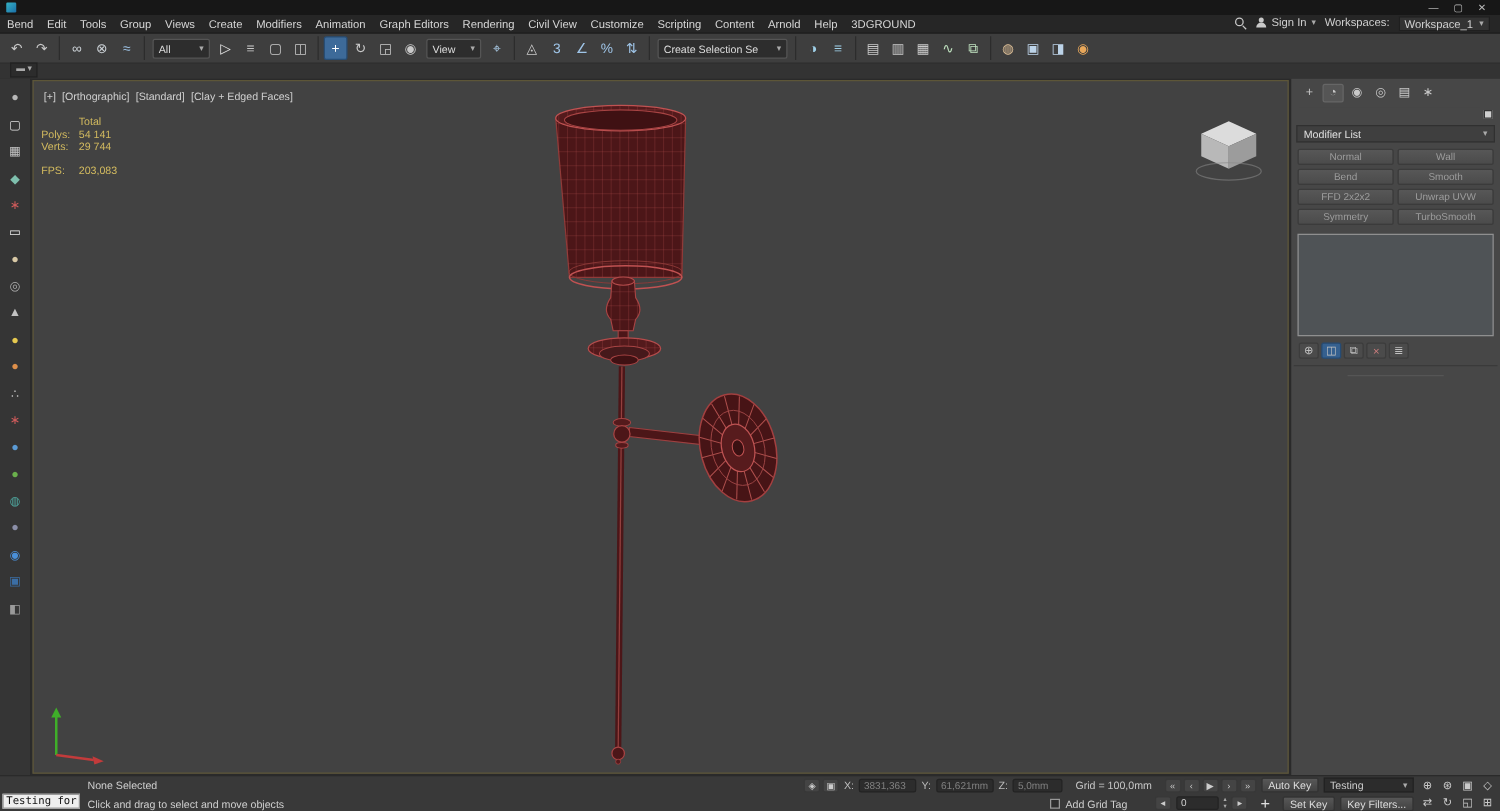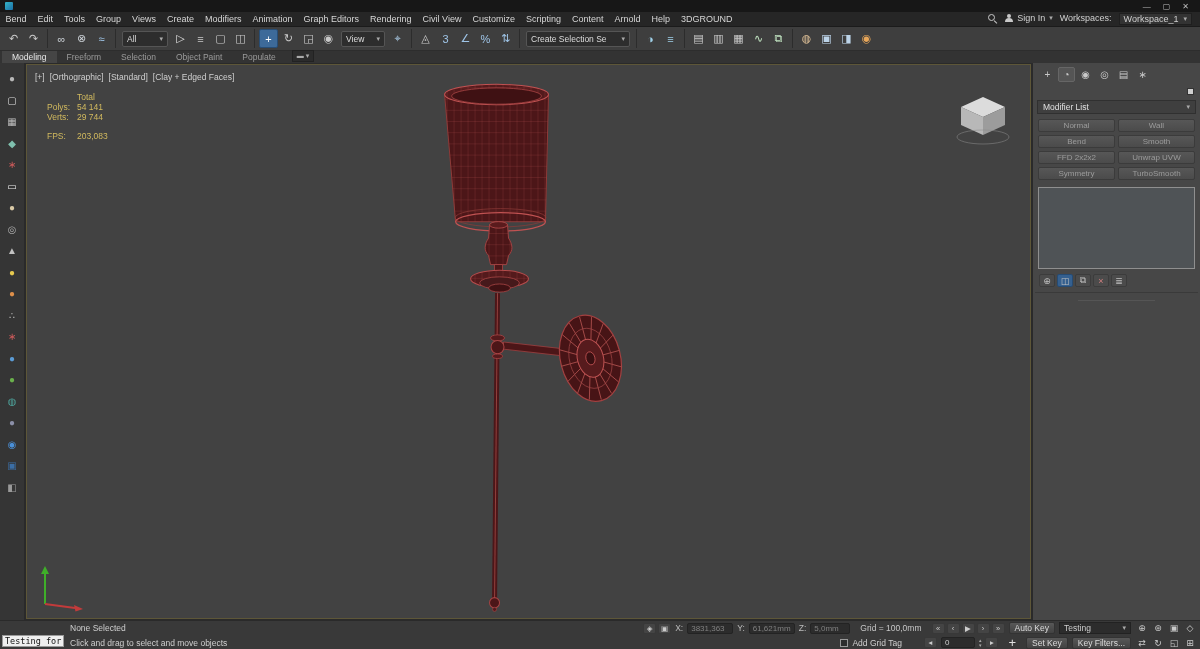--- a/index.html
+++ b/index.html
@@ -44,21 +44,21 @@
   .ribbon-panel .rp-label{color:#b8b8b8;font-size:8.5px;padding-left:8px}
   .ribbon-panel .dd-caret{margin-left:5px}
 
   
   .body{flex:1;display:flex;min-height:0}
   .left-toolbar{width:25px;background:#353535;border-right:1px solid #2a2a2a;display:flex;flex-direction:column;align-items:center;padding-top:8px;gap:6.5px;flex:0 0 auto;overflow:hidden}
   .lt-icon{width:15px;height:15px;display:flex;align-items:center;justify-content:center;font-size:10px;flex:0 0 auto}
 
   .viewport{flex:1;position:relative;background:#424242;border:1px solid #5d5638;margin:1px;overflow:hidden}
   .vp-label{position:absolute;left:8px;top:7px;display:flex;gap:5px;font-size:8.5px;color:#d0d0d0;z-index:3}
-  .vp-stats{position:absolute;left:20px;top:27px;z-index:3}
+  .vp-stats{position:absolute;left:6px;top:27px;z-index:3}
   .stat-row{display:flex;font-size:8.5px;color:#d2ba5f;line-height:10px}
   .stat-row .stat-label{width:30px}
   .stat-row:last-child{margin-top:9px}
   .model-svg{position:absolute;inset:0;width:100%;height:100%}
   .viewcube-svg{position:absolute;right:12px;top:20px;z-index:2}
   .axis-svg{position:absolute;left:4px;bottom:4px;z-index:2}
 
   
   .cmd-panel{width:168px;background:#474747;border-left:1px solid #2a2a2a;display:flex;flex-direction:column;flex:0 0 auto}
   .cp-tabs{display:flex;align-items:center;gap:2px;padding:4px 4px 2px 6px}
@@ -192,27 +192,20 @@
       <span class="tb-icon" style="color: rgb(191, 225, 191);">∿</span>
       <span class="tb-icon" style="color: rgb(191, 225, 191);">⧉</span>
       <span class="tb-sep"></span>
       <span class="tb-icon" style="color: rgb(228, 196, 154);">◍</span>
       <span class="tb-icon" style="color: rgb(188, 211, 232);">▣</span>
       <span class="tb-icon" style="color: rgb(188, 211, 232);">◨</span>
       <span class="tb-icon" style="color: rgb(232, 167, 90);">◉</span>
     </div>
 
   <div class="ribbon-tabs">
-    <div id="ribbon-tabs" style="display:flex">
-        <span class="rtab active">Modeling</span>
-        <span class="rtab">Freeform</span>
-        <span class="rtab">Selection</span>
-        <span class="rtab">Object Paint</span>
-        <span class="rtab">Populate</span>
-      </div>
     <span class="ribbon-min">▬ ▾</span>
   </div>
 
 
   <div class="body">
     <div class="left-toolbar" id="left-toolbar">
         <span class="lt-icon" style="color: rgb(184, 184, 184);">●</span>
         <span class="lt-icon" style="color: rgb(220, 220, 220);">▢</span>
         <span class="lt-icon" style="color: rgb(192, 192, 192);">▦</span>
         <span class="lt-icon" style="color: rgb(127, 192, 174);">◆</span>

